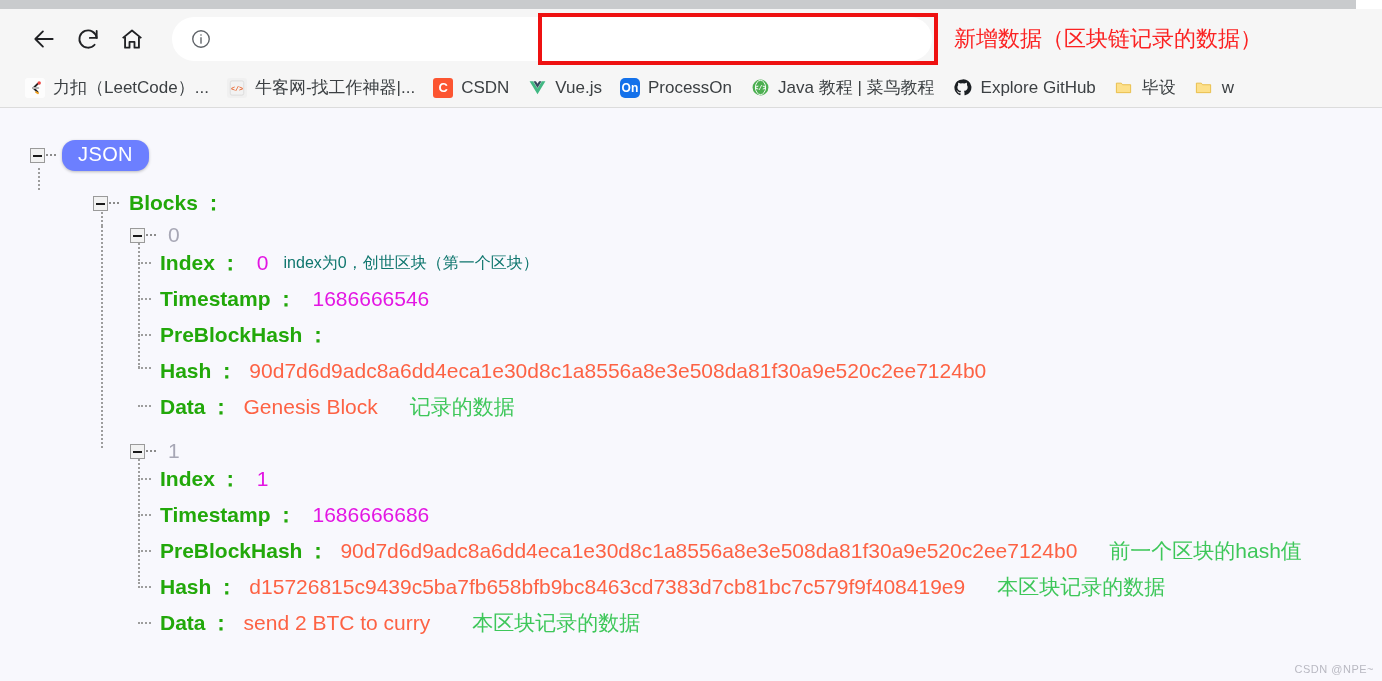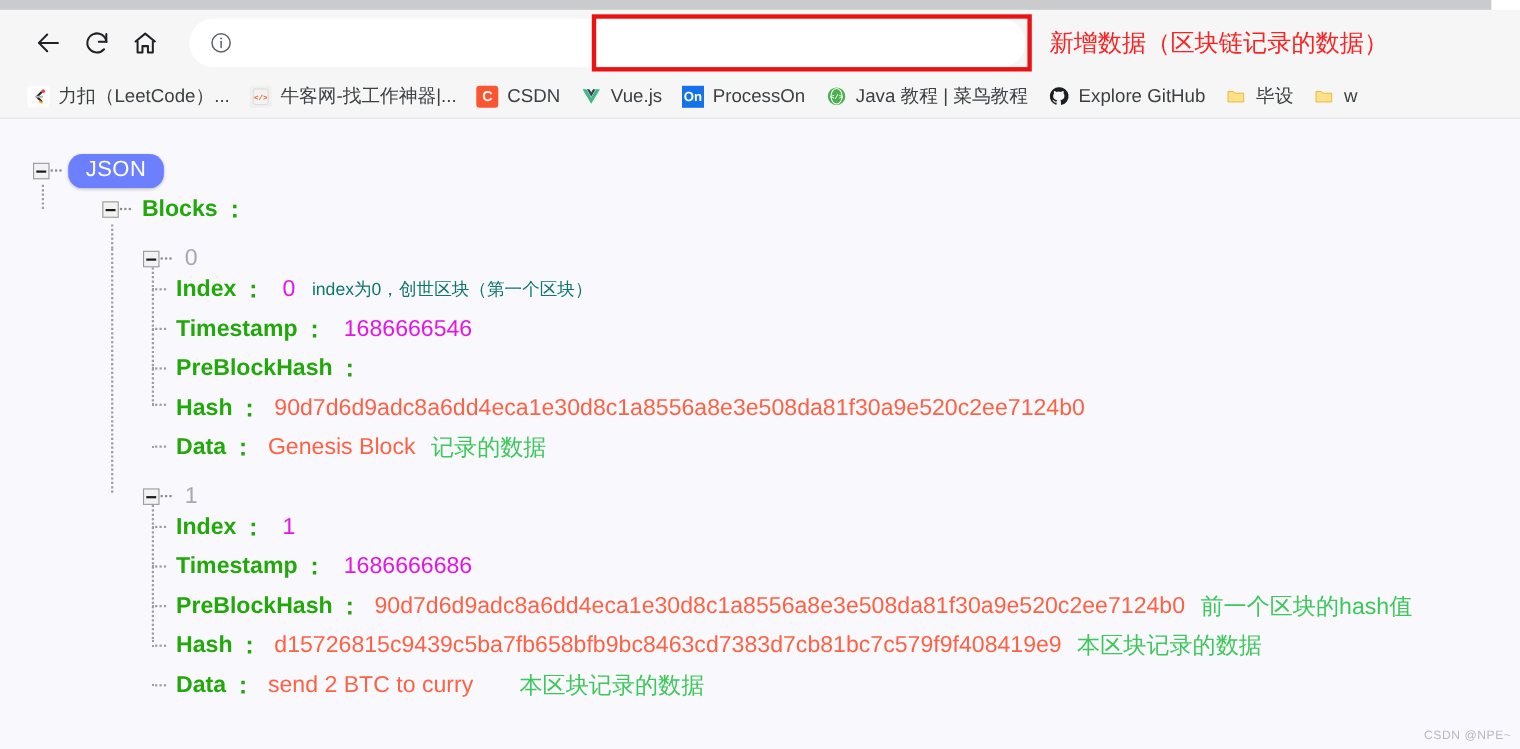--- a/index.html
+++ b/index.html
@@ -108,21 +108,21 @@
     font-weight: bold;
     border-radius: 3px;
     overflow: hidden;
   }
   .bm-label { font-size: 17px; color: #3c4043; }
 
   .ico-leetcode { background: #fdfdfd; color: #262626; }
   .ico-nowcoder { background: #f0f0f0; color: #e06a2e; font-size: 11px; }
   .ico-csdn { background: #fc5531; color: #ffffff; border-radius: 3px; }
   .ico-vue { background: transparent; }
-  .ico-processon { background: #1471ea; color: #fff; font-size: 12px; border-radius: 0; }
+  .ico-processon { background: #1471ea; color: #fff; font-size: 12px; border-radius: 5px; }
   .ico-runoob { background: transparent; }
   .ico-github { background: transparent; }
   .ico-folder { background: transparent; }
 
   
   #content {
     position: relative;
     height: 573px;
     background: #f8f8fd;
     overflow: hidden;
@@ -198,21 +198,21 @@
     margin-left: 12px;
   }
   .note-red {
     color: #0f766e;
     font-size: 16px;
     margin-left: 15px;
   }
   .note-green {
     color: #3ec75a;
     font-size: 21px;
-    margin-left: 14px;
+    margin-left: 32px;
   }
 
   
   .vline {
     position: absolute;
     border-left: 2px dotted #9d9d9d;
     width: 0;
   }
   
   .elbow {
@@ -386,21 +386,21 @@
     <div class="elbow" style="left:138px; top:442px;"></div>
     <div class="elbow" style="left:138px; top:478px;"></div>
     <div class="elbow" style="left:138px; top:514px;"></div>
 
     <div class="row" style="left:30px; top:34px;">
       <span class="expander"></span>
       <span class="dots-h"></span>
       <span class="json-badge">JSON</span>
     </div>
 
-    <div class="row" style="left:93px; top:69px;">
+    <div class="row" style="left:93px; top:82px;">
       <span class="expander"></span>
       <span class="dots-h"></span>
       <span class="key">Blocks</span>
       <span class="colon">：</span>
     </div>
 
     <div class="row" style="left:130px; top:114px;">
       <span class="expander"></span>
       <span class="dots-h"></span>
       <span class="idx">0</span>

